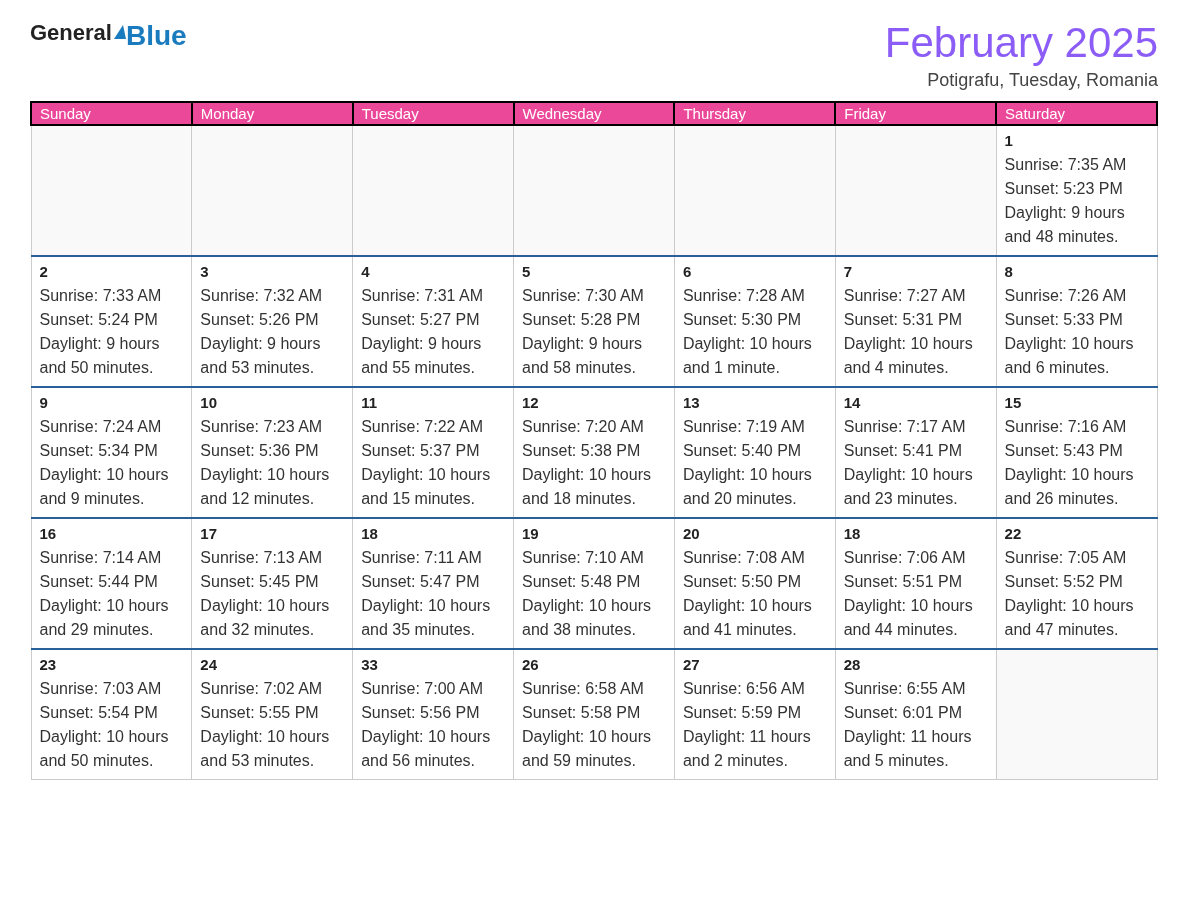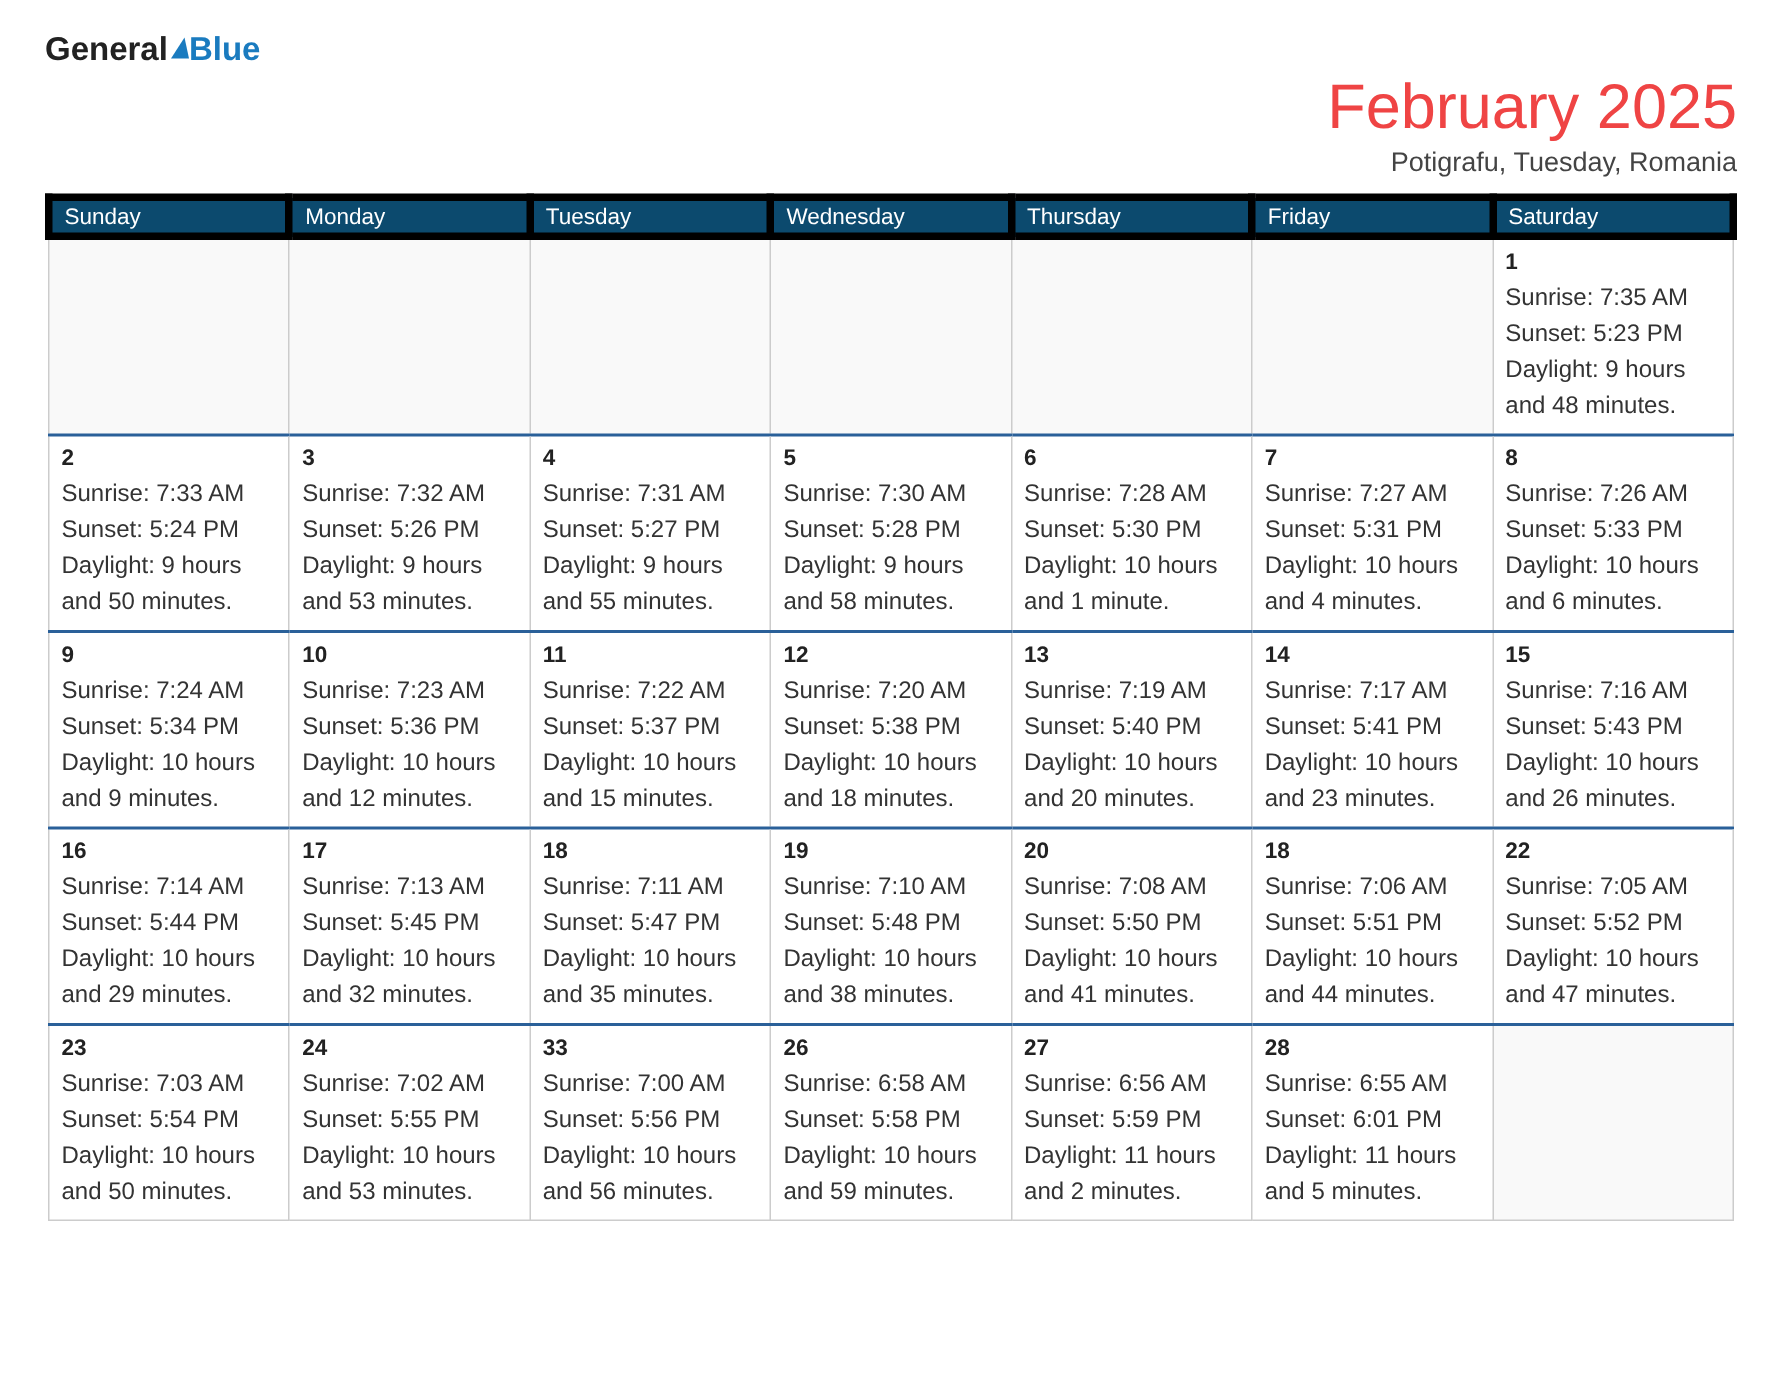--- a/index.html
+++ b/index.html
@@ -19,56 +19,55 @@
       display: flex;
       flex-direction: row;
       align-items: flex-start;
     }
     .logo-general {
       font-size: 22px;
       font-weight: bold;
       color: #222;
     }
     .logo-blue {
-      font-size: 22px;
+      font-size: 28px;
       font-weight: bold;
       color: #1a7bbf;
     }
     .logo-top-line {
       display: flex;
       align-items: center;
     }
     .title-block {
       text-align: right;
     }
     .month-title {
       font-size: 42px;
       font-weight: normal;
-      color: #ef4444;
+      color: #8b5cf6;
       line-height: 1.1;
-      margin-top: 28px;
     }
     .location-title {
       font-size: 18px;
       color: #444;
       margin-top: 4px;
     }
     .calendar {
       width: 100%;
       border-collapse: collapse;
       margin-top: 8px;
     }
     .calendar th {
-      background-color: #0c4a6e;
+      background-color: #ec4899;
       color: #fff;
       padding: 2px 8px;
       font-size: 15px;
       font-weight: normal;
       text-align: left;
-      border: 5px solid #000000;
+      border: 2px solid #000000;
     }
     .calendar td {
       vertical-align: top;
       border: 1px solid #ccc;
       padding: 6px 8px;
       width: 14.28%;
       min-height: 110px;
       font-size: 12.5px;
       color: #333;
     }

